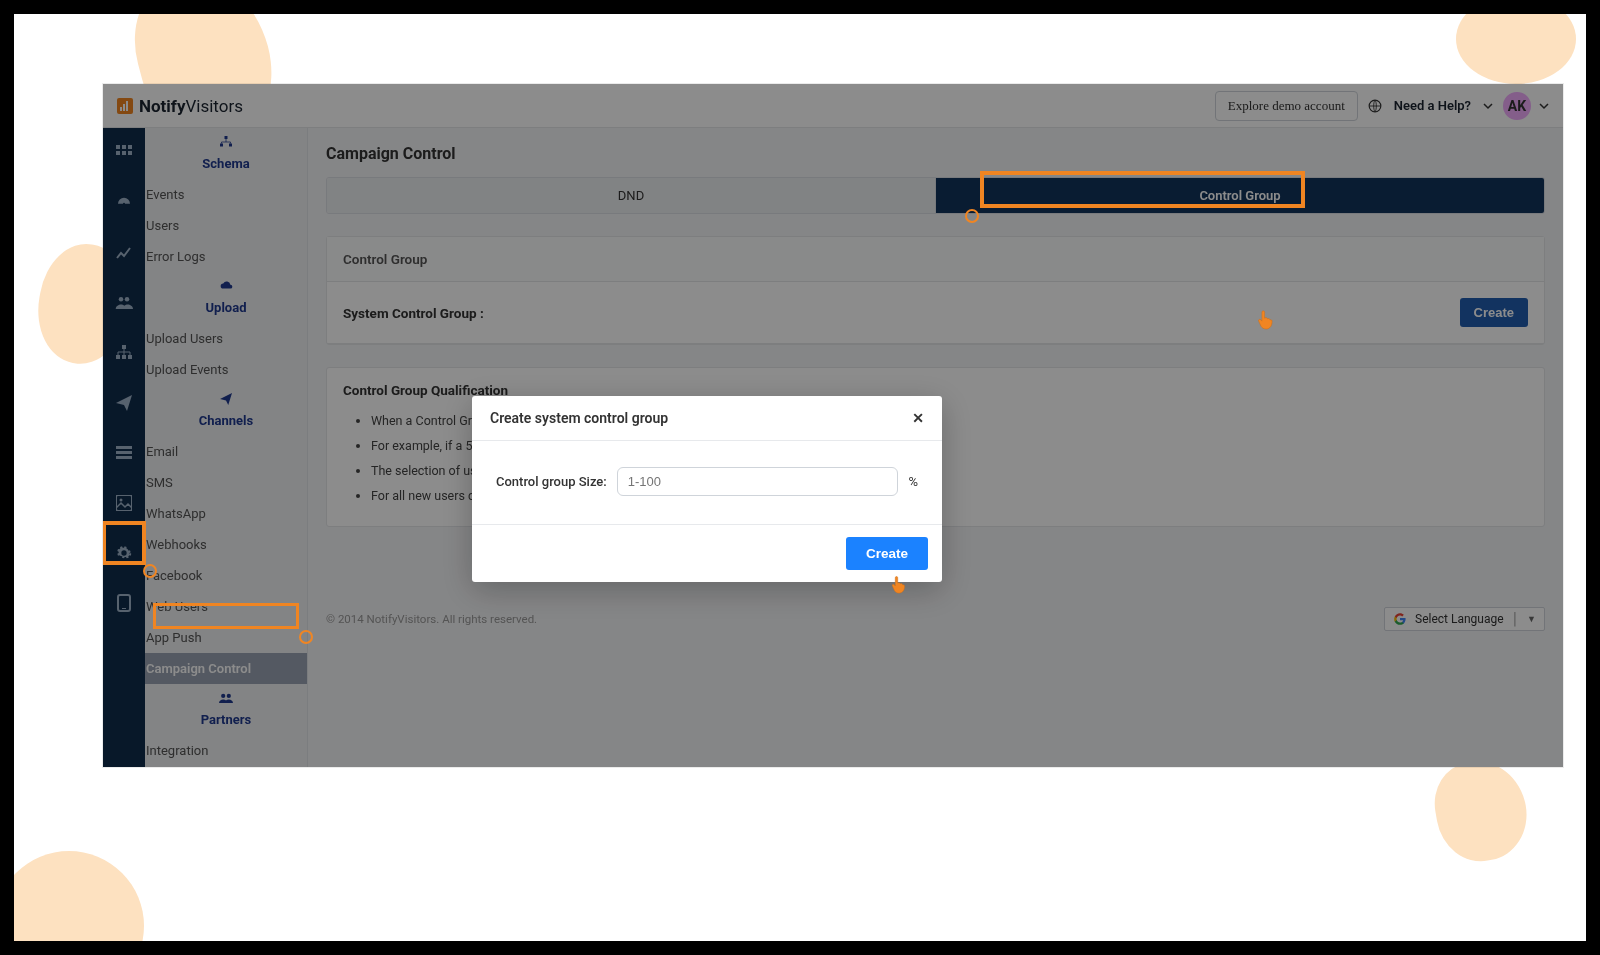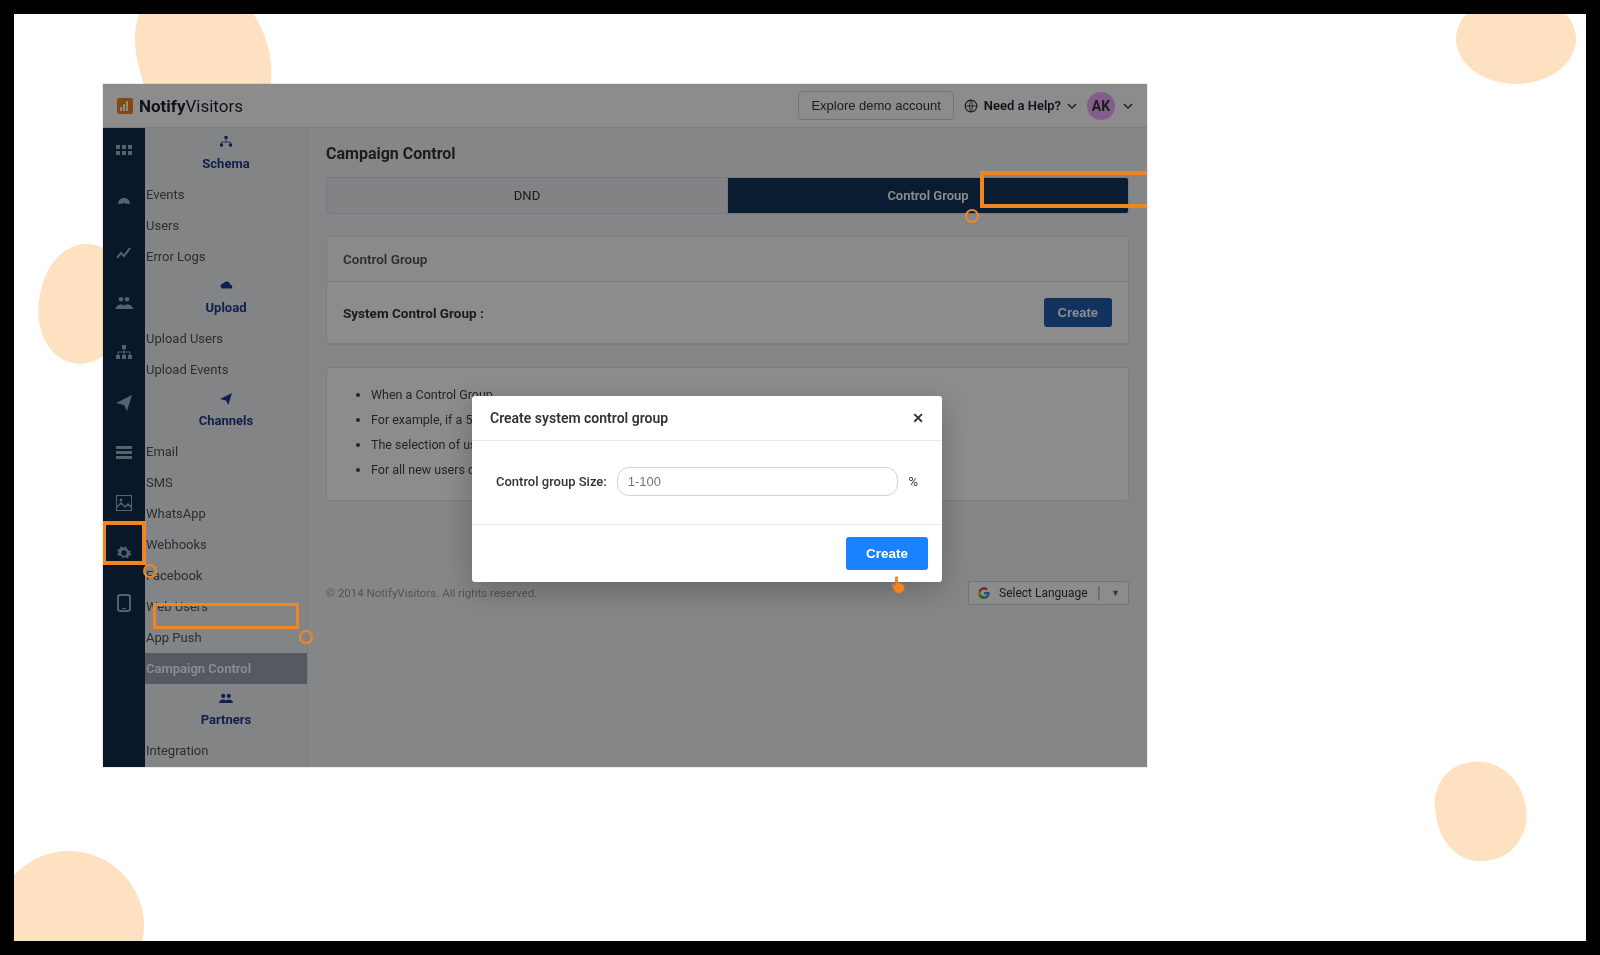--- a/index.html
+++ b/index.html
@@ -8,32 +8,32 @@
     
     .bg-canvas { position: absolute; inset: 14px; background: #fff; overflow: hidden; }
     .blob { position: absolute; background: #fde1c0; border-radius: 40%; }
     .blob1 { width: 130px; height: 170px; top: -40px; left: 125px; transform: rotate(-15deg); border-radius: 45% 55% 50% 50%; }
     .blob2 { width: 90px; height: 120px; top: 230px; left: 25px; transform: rotate(10deg); border-radius: 48% 52% 50% 50%; }
     .blob3 { width: 150px; height: 150px; bottom: -60px; left: -20px; border-radius: 50%; }
     .blob4 { width: 90px; height: 100px; bottom: 80px; right: 60px; transform: rotate(-10deg); border-radius: 45% 55% 50% 50%; }
     .blob5 { width: 120px; height: 90px; top: -20px; right: 10px; border-radius: 50%; }
 
     
-    .app-window { position: absolute; left: 89px; top: 70px; width: 1044px; height: 683px; background: #f5f6f7; box-shadow: 0 0 0 1px rgba(0,0,0,.08); overflow: hidden; }
+    .app-window { position: absolute; left: 89px; top: 70px; width: 1460px; height: 683px; background: #f5f6f7; box-shadow: 0 0 0 1px rgba(0,0,0,.08); overflow: hidden; }
     
     
     .dim-overlay { position: absolute; inset: 0; background: rgba(0,0,0,.45); z-index: 50; }
     
     
     .topbar { position: absolute; top: 0; left: 0; right: 0; height: 44px; background: #fff; border-bottom: 1px solid #e3e5e8; display: flex; align-items: center; padding: 0 14px; gap: 10px; z-index: 10; }
     .brand { display: flex; align-items: center; gap: 6px; font-weight: 700; font-size: 17px; color: #1b2430; }
     .brand-logo { width: 16px; height: 16px; background: #f08522; border-radius: 2px; display: inline-flex; align-items: center; justify-content: center; color: #fff; font-size: 10px; }
     .topbar-spacer { flex: 1; }
-    .btn-outline { border: 1px solid #cfd4da; background: #fff; color: #333; border-radius: 4px; padding: 6px 12px; font-size: 13px; }
-    .help-link { display: flex; align-items: center; gap: 6px; color: #1b2430; font-size: 13px; font-weight: 600; }
+    .btn-outline { border: 1px solid #cfd4da; background: #fff; color: #333; border-radius: 4px; padding: 6px 12px; font-size: 13px; font-family: Liberation Serif, serif; }
+    .help-link { display: flex; align-items: center; gap: 12px; color: #1b2430; font-size: 13px; font-weight: 600; }
     .avatar-chip { display: flex; align-items: center; gap: 8px; }
     .avatar { width: 28px; height: 28px; border-radius: 50%; background: #f0abfc; color: #333; display: flex; align-items: center; justify-content: center; font-size: 14px; font-weight: 700; }
     .chev { width: 10px; height: 10px; }
 
     
     .icon-rail { position: absolute; top: 44px; left: 0; bottom: 0; width: 42px; background: #0f2c4c; display: flex; flex-direction: column; align-items: center; padding-top: 16px; gap: 32px; z-index: 10; }
     .rail-icon { width: 18px; height: 18px; color: #9fb3c8; display: flex; align-items: center; justify-content: center; }
     .rail-gear-highlight { position: absolute; left: 0; top: 438px; width: 42px; height: 42px; border: 3px solid #f08522; box-shadow: 0 0 0 1px #f08522; z-index: 60; pointer-events: none; }
     .marker1 { position: absolute; left: 40px; top: 480px; width: 14px; height: 14px; border: 2px solid #f08522; border-radius: 50%; z-index: 60; }
 
@@ -73,21 +73,21 @@
     .lang-sel { display: flex; align-items: center; gap: 8px; border: 1px solid #cfd4da; background: #fff; padding: 4px 8px; border-radius: 2px; font-size: 12px; color: #333; }
     .g-icon { width: 14px; height: 14px; }
 
     
     .modal { position: absolute; left: 458px; top: 382px; width: 470px; background: #fff; border-radius: 3px; z-index: 70; box-shadow: 0 8px 32px rgba(0,0,0,.25); }
     .modal-hd { padding: 14px 18px; border-bottom: 1px solid #e7e9ec; display: flex; align-items: center; justify-content: space-between; }
     .modal-hd span { font-size: 14px; font-weight: 600; color: #333; }
     .modal-close { font-size: 18px; color: #333; cursor: pointer; }
     .modal-body { padding: 26px 24px 28px; display: flex; align-items: center; gap: 10px; }
     .modal-body label { font-size: 13px; color: #333; font-weight: 500; }
-    .modal-body input { flex: 1; border: 1px solid #cfd4da; border-radius: 12px; padding: 6px 10px; font-size: 13px; }
+    .modal-body input { flex: 1; border: 1px solid #cfd4da; border-radius: 6px; padding: 6px 10px; font-size: 13px; }
     .pct { font-size: 13px; color: #333; }
     .modal-ft { border-top: 1px solid #e7e9ec; padding: 12px 14px; display: flex; justify-content: flex-end; }
     .btn-create-modal { background: #1b82ff; color: #fff; border: none; border-radius: 3px; padding: 9px 20px; font-size: 13.5px; font-weight: 600; cursor: pointer; }
     .cursor-hand2 { position: absolute; left: 875px; top: 559px; z-index: 80; width: 20px; height: 22px; pointer-events: none; }
 
     svg { display: block; }
   </style>
 </head>
 <body>
 
@@ -267,20 +267,21 @@
 
       <div class="panel">
         <div class="panel-head">Control Group</div>
         <div class="panel-row">
           <strong>System Control Group :</strong>
           <button class="btn-primary">Create</button>
         </div>
       </div>
 
       <div class="panel2">
+        <div class="panel2-title">Control Group Qualification</div>
         <ul>
           <li>When a Control Group</li>
           <li>For example, if a 5% Co</li>
           <li>The selection of users i</li>
           <li>For all new users comin                                                                                               ased on the size of the control group.</li>
         </ul>
       </div>
 
       <div class="footer">
         <div class="footer-left">© 2014 NotifyVisitors. All rights reserved.</div>

